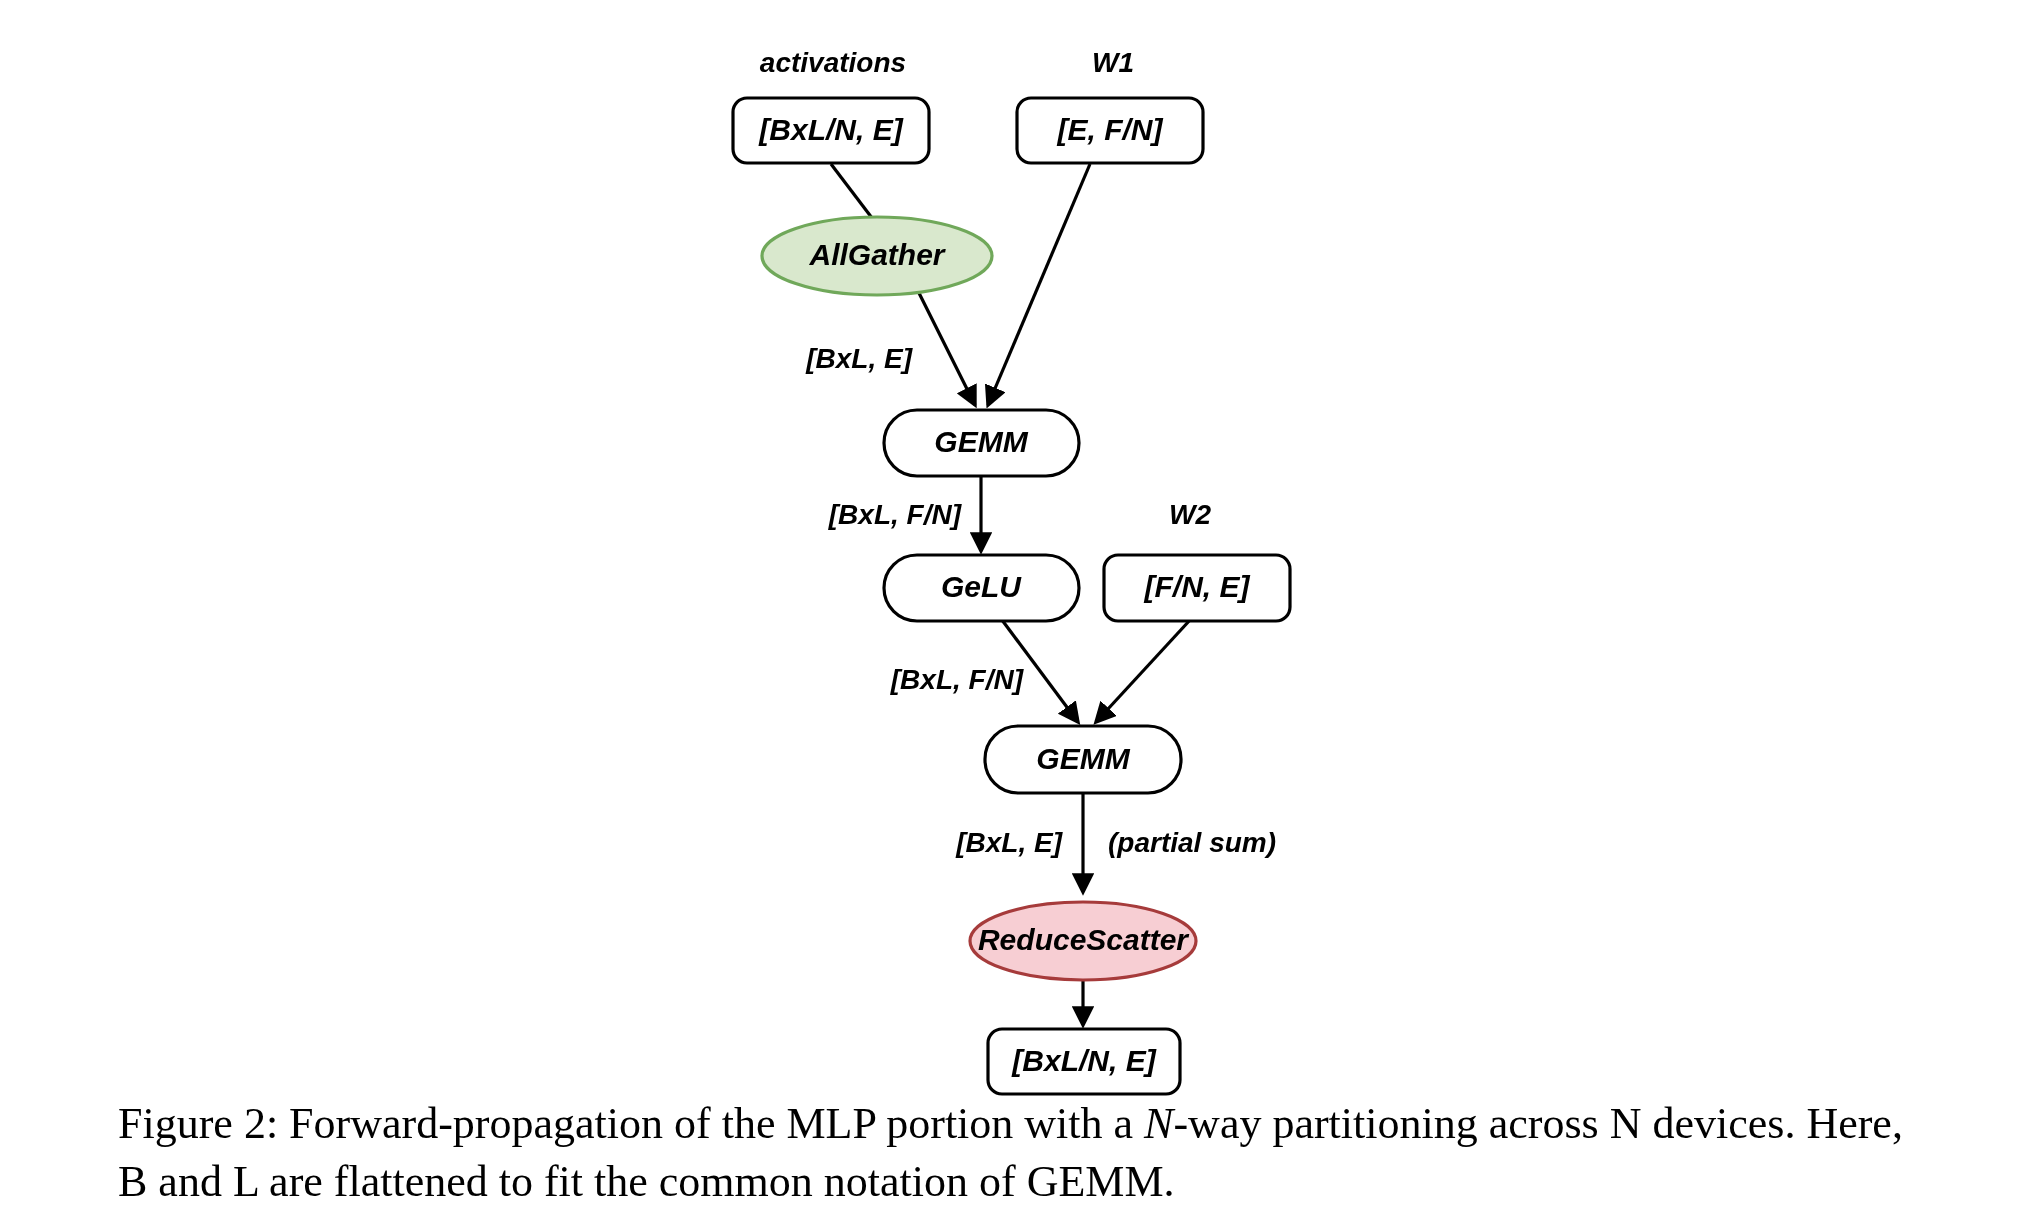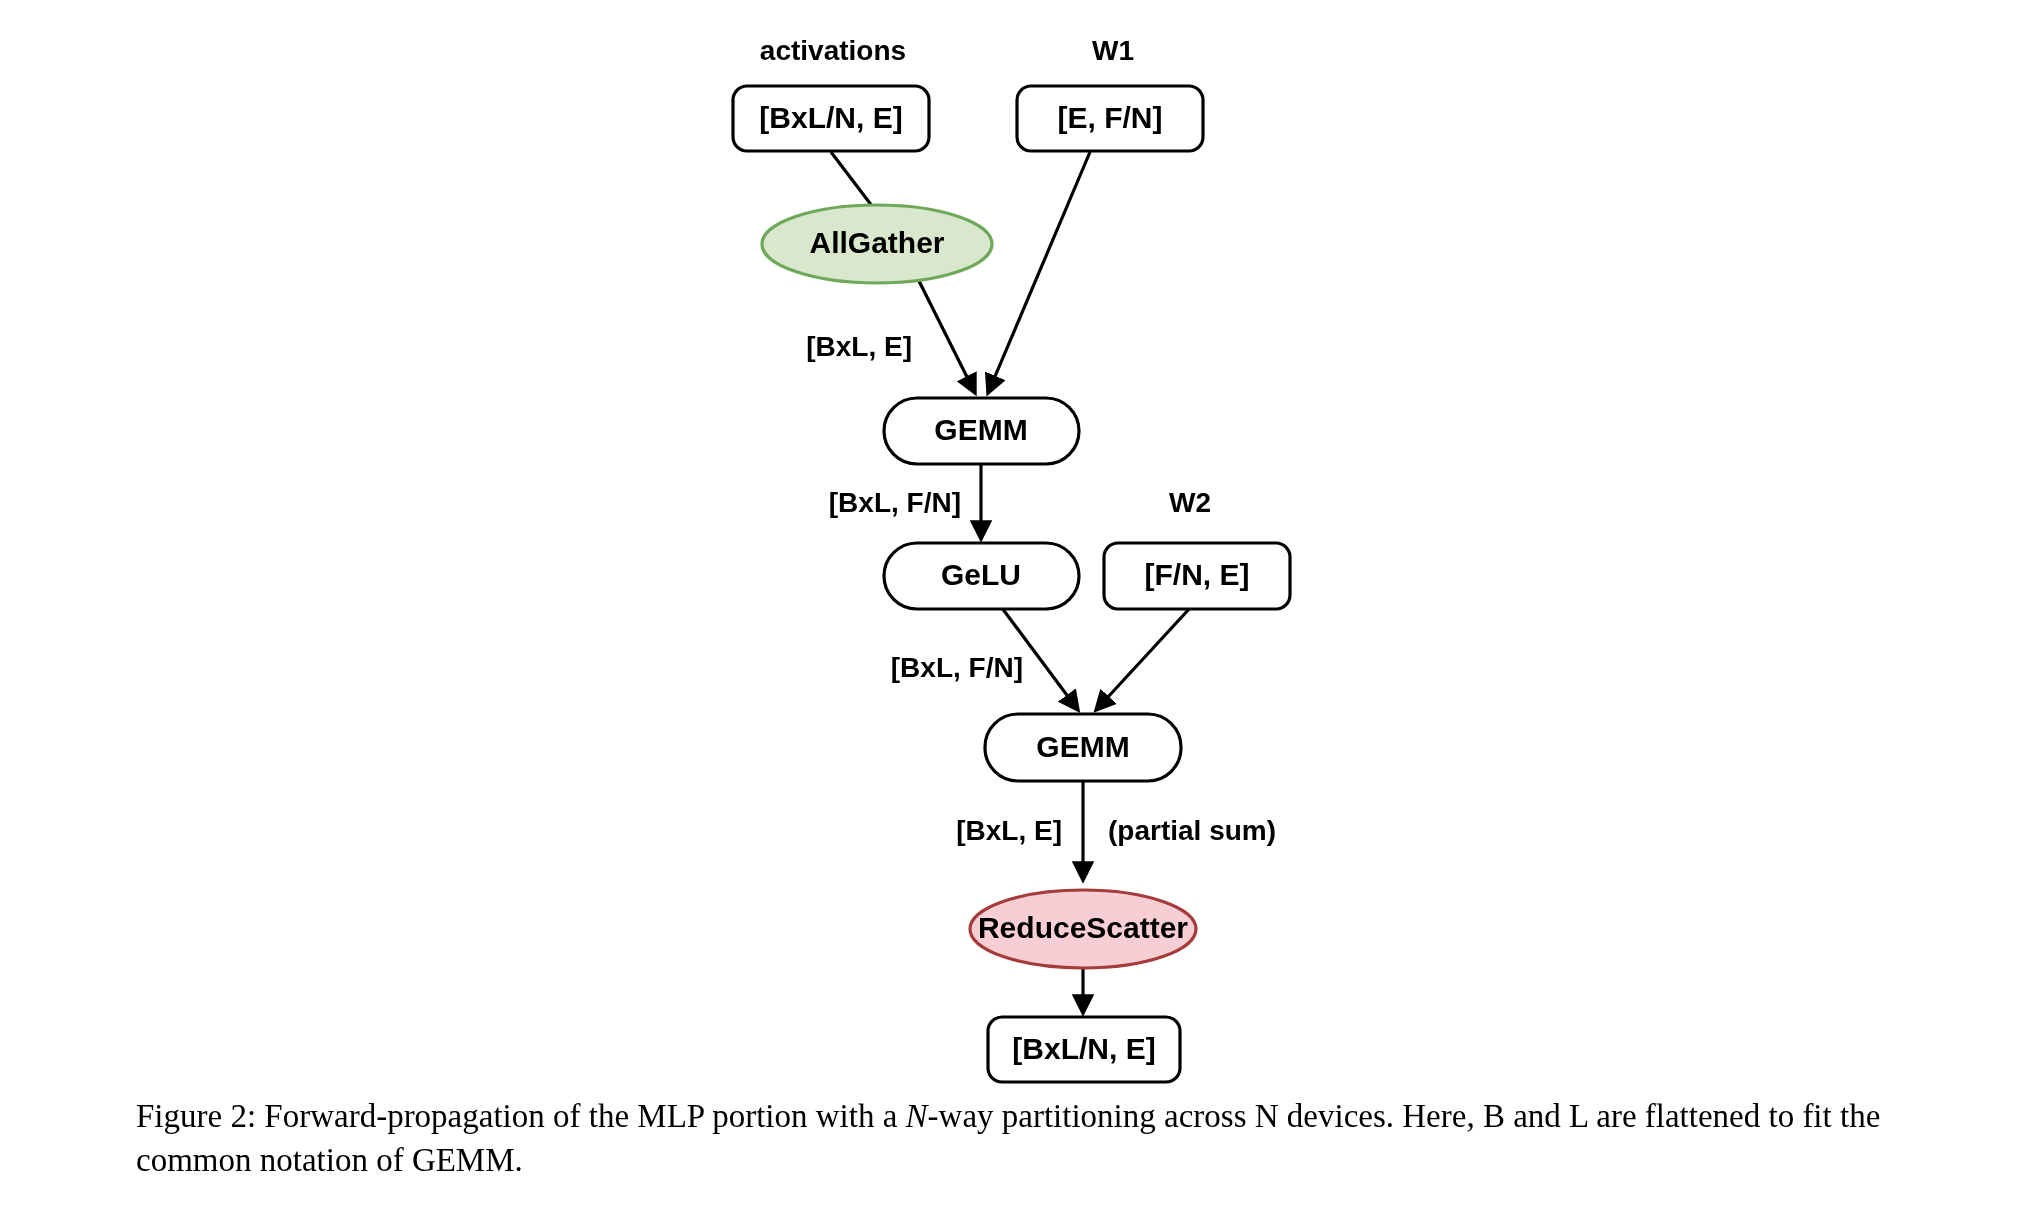--- a/index.html
+++ b/index.html
@@ -15,23 +15,24 @@
   }
   #page {
     position: relative;
     width: 2038px;
     height: 1222px;
     background: #ffffff;
   }
   #figure-area {
     position: absolute;
     left: 0;
-    top: 0;
+    top: 12px;
     width: 1894px;
     height: 1085px;
+    font-style: italic;
   }
   svg.diagram {
     display: block;
     width: 2038px;
     height: 1085px;
   }
   .node-label {
     font-family: "Liberation Sans", sans-serif;
     font-weight: bold;
     font-size: 30px;
@@ -69,25 +70,24 @@
     stroke: #000000;
     stroke-width: 3.2;
     fill: none;
   }
   #caption {
     position: absolute;
     left: 118px;
     top: 1095px;
     width: 1812px;
     font-family: "Liberation Serif", serif;
-    font-size: 33px;
+    font-size: 44px;
     line-height: 1.32;
     color: #000000;
     text-align: left;
-    margin-left: 18px;
   }
   #caption .ital {
     font-style: italic;
   }
 </style>
 </head>
 <body>
 
 <div id="page">
 

